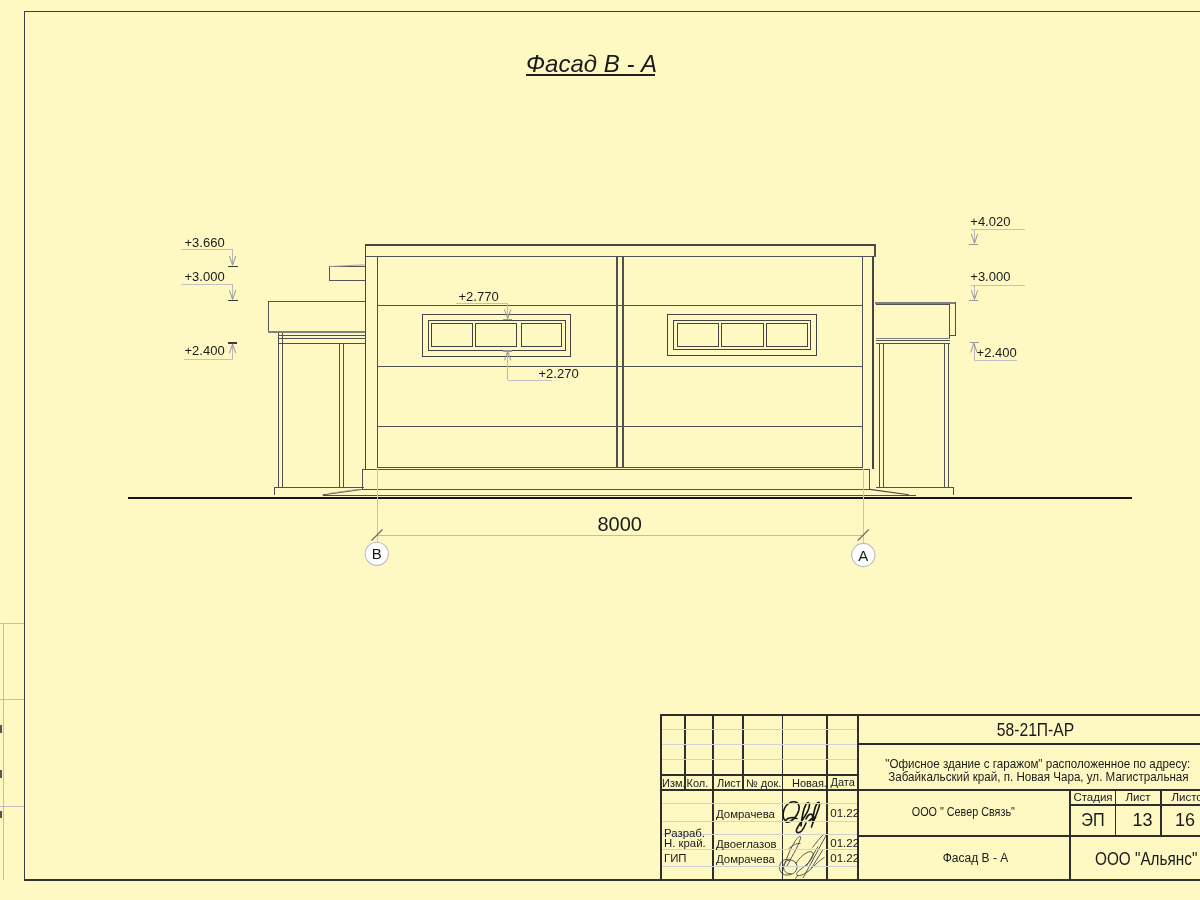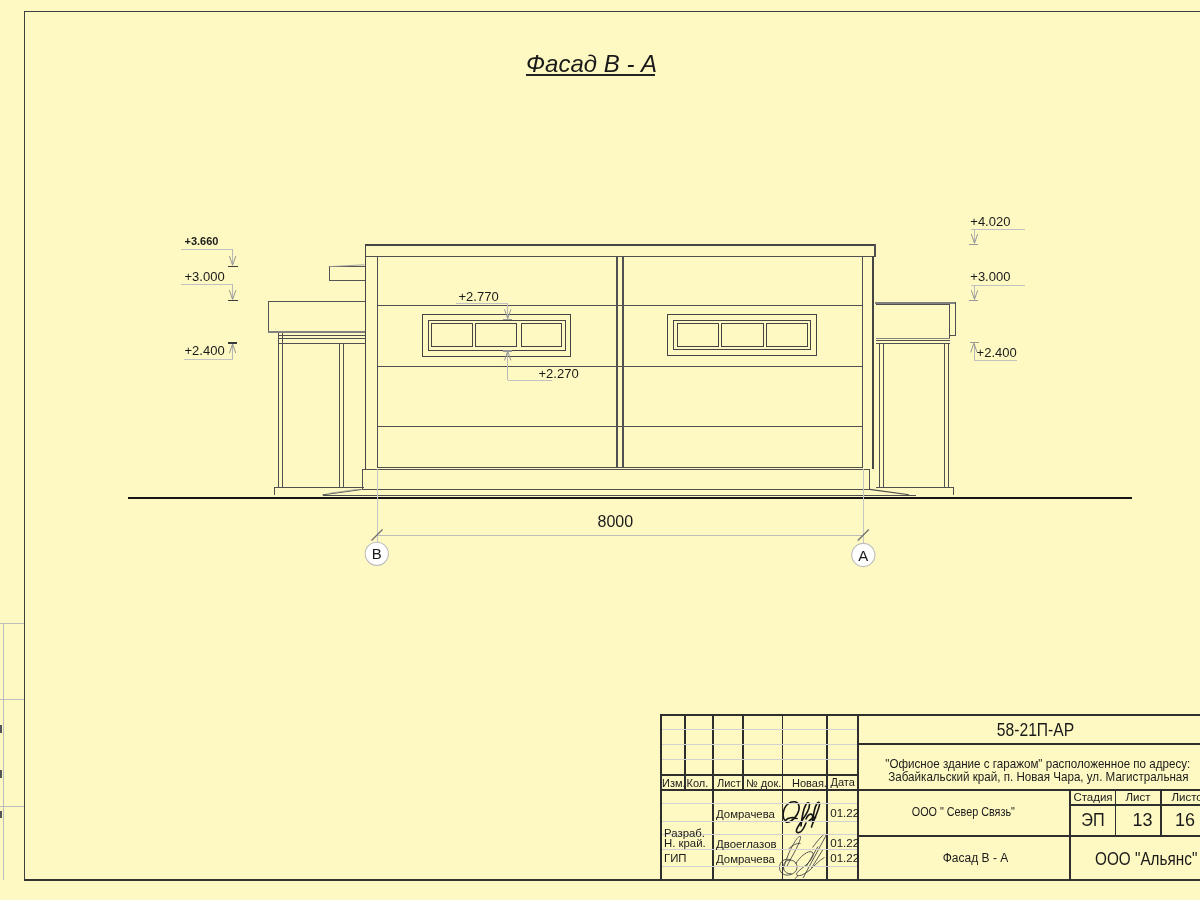--- a/index.html
+++ b/index.html
@@ -146,21 +146,21 @@
 <div style="position:absolute;left:667px;top:314.3px;width:150px;height:42px;border:1.2px solid #444;box-sizing:border-box;"></div>
 
 <div style="position:absolute;left:673.3px;top:320px;width:137.7px;height:30.3px;border:1.1px solid #444;box-sizing:border-box;"></div>
 
 <div style="position:absolute;left:676.8px;top:323.3px;width:42px;height:23.4px;border:1.1px solid #444;box-sizing:border-box;"></div>
 
 <div style="position:absolute;left:721px;top:323.3px;width:42.8px;height:23.4px;border:1.1px solid #444;box-sizing:border-box;"></div>
 
 <div style="position:absolute;left:766px;top:323.3px;width:42px;height:23.4px;border:1.1px solid #444;box-sizing:border-box;"></div>
 
-<div class="t" style="left:184.5px;top:235.2px;font-size:11px;font-weight:bold;">+3.660</div>
+<div class="t" style="left:184.5px;top:235.2px;font-size:13px;">+3.660</div>
 
 <div class="hl" style="left:181px;top:249.2px;width:51.6px;height:1px;background:#c2c2c2;"></div>
 
 <div class="vl" style="left:232.1px;top:249.2px;width:1px;height:15.5px;background:#b8b8b8;"></div>
 
 <div class="hl" style="left:227.7px;top:265.7px;width:10.5px;height:1.3px;background:#3a3a3a;"></div>
 
 <div class="t" style="left:184.5px;top:269.2px;font-size:13px;">+3.000</div>
 
 <div class="hl" style="left:181px;top:283.9px;width:51.6px;height:1px;background:#c2c2c2;"></div>
@@ -216,21 +216,21 @@
 <div class="t" style="left:510.5px;top:365.5px;font-size:13px;margin-left:28px;">+2.270</div>
 
 <div class="hl" style="left:507.5px;top:379.8px;width:44px;height:1px;background:#c2c2c2;"></div>
 
 <div class="vl" style="left:376.6px;top:469px;width:1px;height:73px;background:#c6c6c6;"></div>
 
 <div class="vl" style="left:862.9px;top:469px;width:1px;height:74.5px;background:#c6c6c6;"></div>
 
 <div class="hl" style="left:377px;top:534.9px;width:486.4px;height:1px;background:#bcbcbc;"></div>
 
-<div class="t" style="left:597.5px;top:513.4px;font-size:16px;">8000</div>
+<div class="t" style="left:597.5px;top:513.4px;font-size:20px;">8000</div>
 
 <svg width="1200" height="900" viewBox="0 0 1200 900" style="position:absolute;left:0;top:0;" xmlns="http://www.w3.org/2000/svg">
 
   <path d="M322.5,494.9 L361.5,489.5" stroke="#555" stroke-width="1" fill="none"></path>
 
   <path d="M330,493.2 L357.5,489.4" stroke="#999" stroke-width="0.8" fill="none"></path>
 
   <path d="M869.8,489.4 L909,494.8" stroke="#4a4a4a" stroke-width="1.1" fill="none"></path>
 
   <path d="M329.5,266.6 L364.5,264.8" stroke="#9a9a9a" stroke-width="0.9" fill="none"></path>

